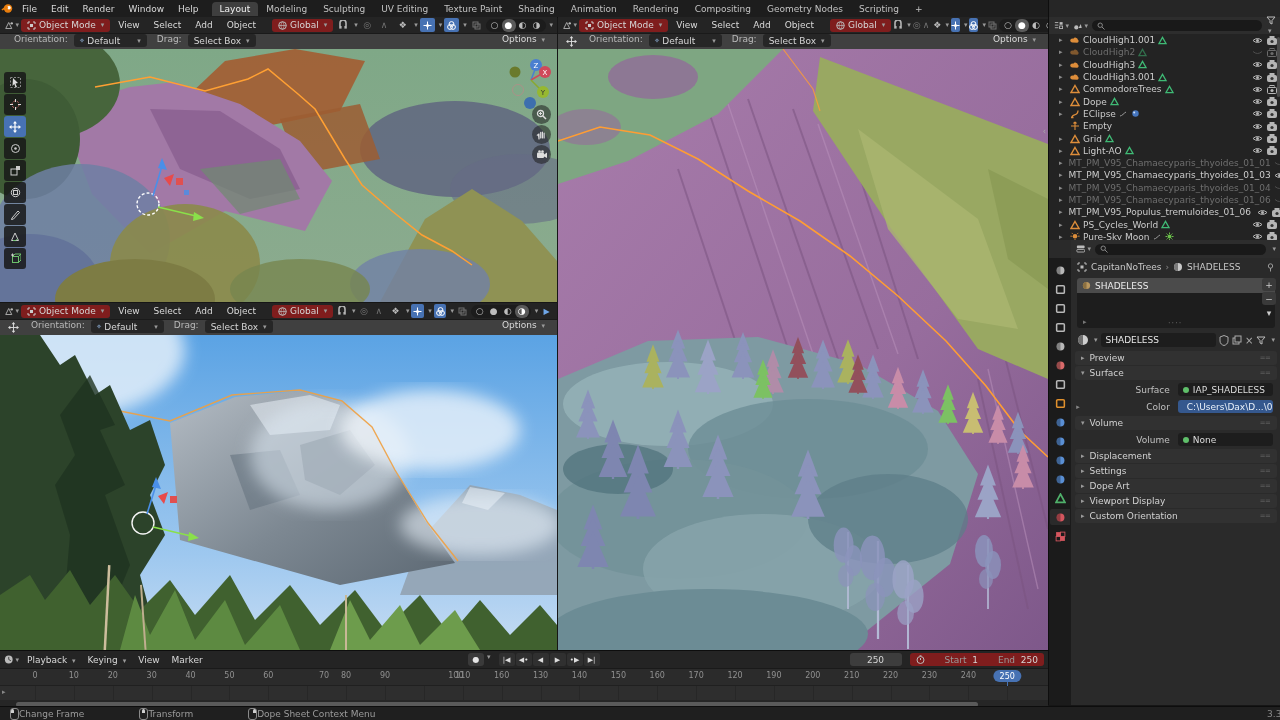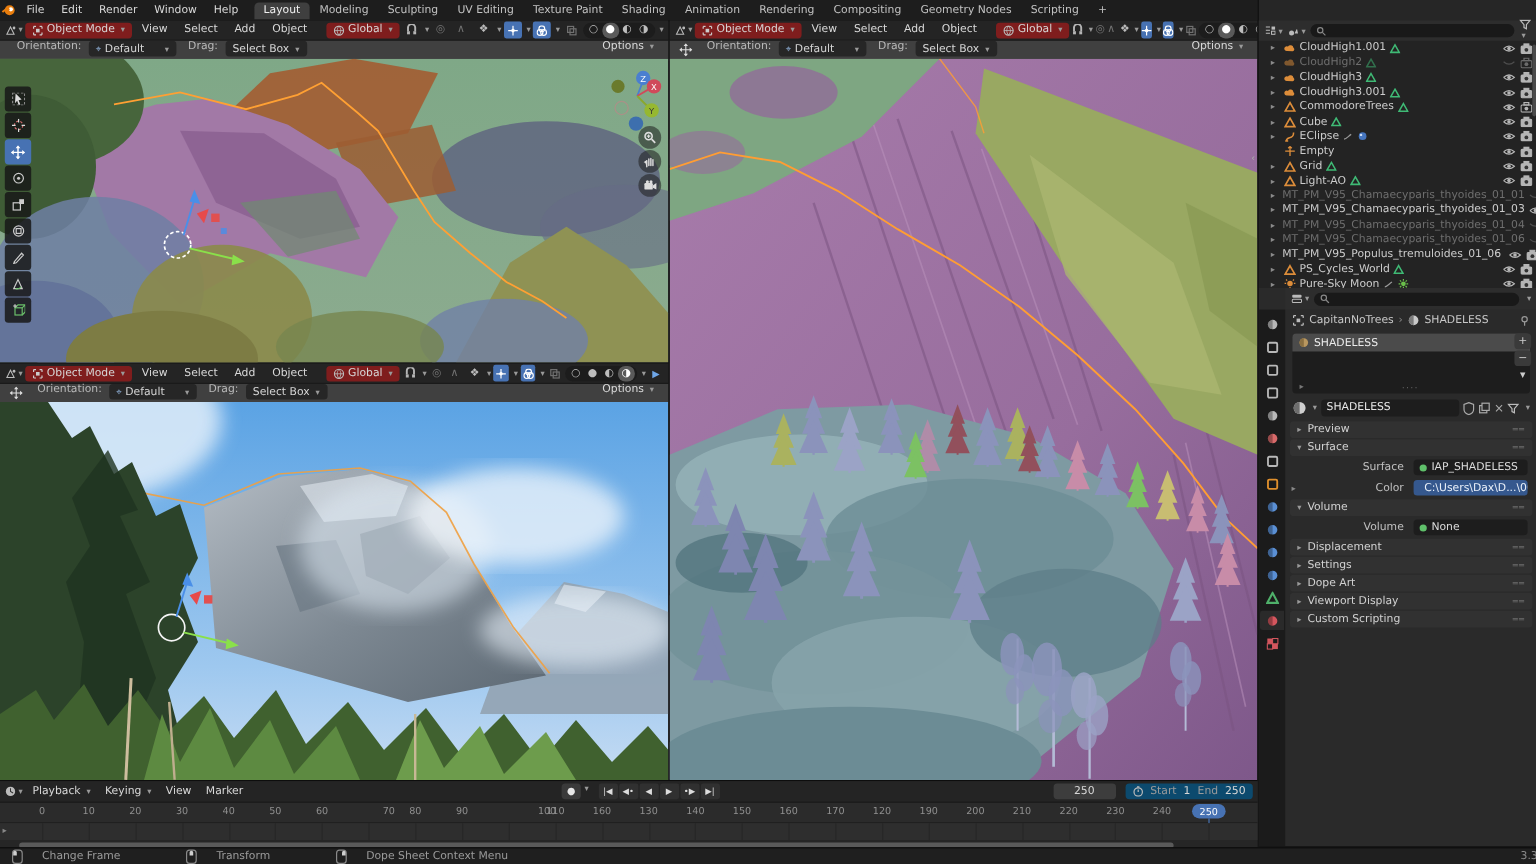--- a/index.html
+++ b/index.html
@@ -89,21 +89,21 @@
   #tlchan{position:relative;height:14px;background:#2e2e2e;}
   .gline{position:absolute;top:0;bottom:0;width:1px;background:#272727;}
   #tlscroll{position:relative;height:7px;margin-top:1px;}
   #tlscroll .bar{position:absolute;left:16px;right:70px;top:1px;height:5px;background:#5a5a5a;border-radius:3px;}
   .playbtn{width:16px;height:13px;background:#303030;display:flex;align-items:center;justify-content:center;color:#ddd;font-size:7px;border-radius:2px;}
   #playhead{position:absolute;width:1px;background:#4772b3;}
   #phpill{position:absolute;transform:translateX(-50%);background:#4772b3;color:#fff;border-radius:7px;height:12px;padding:0 6px;display:flex;align-items:center;font-size:8px;top:1px;}
 
   
   #statusbar{left:0;top:706px;width:1280px;height:14px;background:#1f1f1f;display:flex;align-items:center;gap:55px;padding:0 10px;color:#9b9b9b;border-top:1px solid #0d0d0d;}
-  .hint{display:flex;align-items:center;gap:16px;}
+  .hint{display:flex;align-items:center;gap:0;}
   .mouse{width:7px;height:10px;border:1px solid #8a8a8a;border-radius:3px;position:relative;}
   .mouse i{position:absolute;top:0;width:3px;height:4px;background:#cfcfcf;border-radius:2px 2px 0 0;}
   .mouse.l i{left:0;} .mouse.m i{left:2px;width:2.4px;} .mouse.r i{right:0;}
   svg{display:block;}
 </style>
 </head>
 <body>
 
 <div id="app">
 
@@ -899,21 +899,21 @@
                   <rect x="3" y="0.5" width="4" height="2" fill="none" stroke="#b5b5b5"></rect>
                 </svg>
               </span>
     </span>
   </div>
   <div class="orow">
     <span class="exp">▸</span>
     <svg width="10" height="10" viewBox="0 0 10 10">
               <polygon points="5,1.5 9,8.5 1,8.5" fill="none" stroke="#dd8d3a" stroke-width="1.4"></polygon>
             </svg>
-    <span class="nm">Cube</span>
+    <span class="nm">Dope</span>
     <svg width="9" height="9" viewBox="0 0 10 10">
               <polygon points="5,1.5 9,8.5 1,8.5" fill="none" stroke="#3fba75" stroke-width="1.4"></polygon>
             </svg>
     <span class="ri">
       <span>
                 <svg width="11" height="9" viewBox="0 0 11 9">
                   <path d="M1 4.5 Q5.5 0.5 10 4.5 Q5.5 8.5 1 4.5" fill="none" stroke="#b5b5b5"></path>
                   <circle cx="5.5" cy="4.5" r="1.5" fill="#b5b5b5"></circle>
                 </svg>
               </span>
@@ -1401,21 +1401,21 @@
   </div>
 
   <div class="psec">
     <span class="chev" style="margin:0;">▸</span>
               <span>Viewport Display</span>
               <span class="dots">══</span>
   </div>
 
   <div class="psec">
     <span class="chev" style="margin:0;">▸</span>
-              <span>Custom Scripting</span>
+              <span>Custom Orientation</span>
               <span class="dots">══</span>
   </div>
   </div>
       </div>
     </div>
   </div>
 
   <div id="timeline" class="abs">
     <div id="tlhead">
       <span class="ico">
@@ -1443,21 +1443,21 @@
         <span class="playbtn">◀</span>
         <span class="playbtn">▶</span>
         <span class="playbtn">•▶</span>
         <span class="playbtn">▶|</span>
       </span>
       <span class="sp"></span>
       <span class="pill" style="background:#3d3d3d;width:40px;justify-content:center;">
           <span>250</span>
         </span>
       <span style="width:4px;"></span>
-      <span class="pill" style="background:#0c4a6e;gap:6px;">
+      <span class="pill" style="background:#7f1d1d;gap:20px;">
         <svg width="9" height="9" viewBox="0 0 9 9">
             <circle cx="4.5" cy="5" r="3.5" fill="none" stroke="#bbb"></circle>
             <line x1="4.5" y1="5" x2="4.5" y2="3" stroke="#bbb"></line>
             <line x1="3.5" y1="0.8" x2="5.5" y2="0.8" stroke="#bbb"></line>
           </svg>
         <span><span style="color:#9a9a9a;">Start</span>&nbsp;&nbsp;<span>1</span></span>
         <span><span style="color:#9a9a9a;">End</span>&nbsp;&nbsp;<span>250</span></span>
       </span>
     </div>
     <div id="tlruler">

